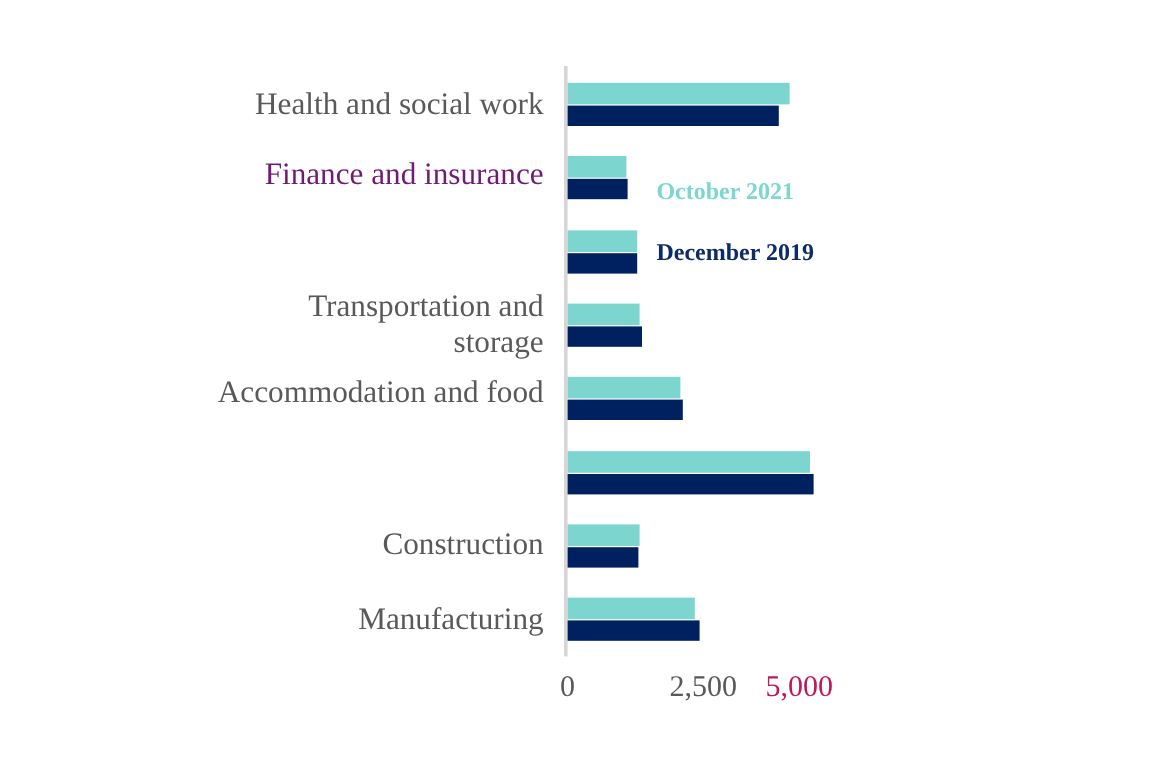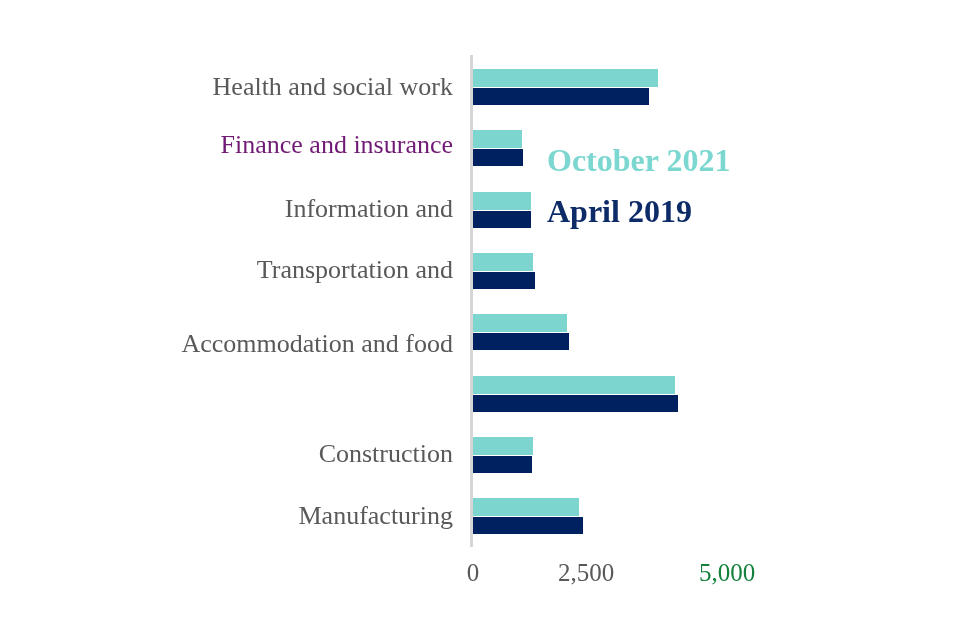--- a/index.html
+++ b/index.html
@@ -32,39 +32,39 @@
   .tick-label {
     position: absolute;
     transform: translateX(-50%);
     font-size: 25px;
     line-height: 25px;
     color: #595959;
     white-space: nowrap;
   }
   .legend-item {
     position: absolute;
-    font-size: 32px;
+    font-size: 20px;
     font-weight: bold;
     line-height: 26px;
     white-space: nowrap;
   }
 </style>
 </head>
 <body>
 
 <div id="canvas">
 
   <div class="axis-line" id="y-axis-line" style="left: 470px; top: 55px; width: 3px; height: 492px; background: rgb(214, 214, 214);"></div>
 
   <div id="labels">
       <div class="cat-label" style="top: 86.5px; color: rgb(89, 89, 89);"><span>Health and social work</span></div>
       <div class="cat-label" style="top: 145px; color: #701a75;"><span>Finance and insurance</span></div>
-      <div class="cat-label" style="top: 209.1px; color: rgb(89, 89, 89);"><span>Information and</span><br></div>
-      <div class="cat-label" style="top: 270.4px; color: rgb(89, 89, 89);"><span>Transportation and</span><br></div>
-      <div class="cat-label" style="top: 344px; color: rgb(89, 89, 89);"><span>Accommodation and food</span><br></div>
+      <div class="cat-label" style="top: 209.1px; color: rgb(89, 89, 89);"><br></div>
+      <div class="cat-label" style="top: 270.4px; color: rgb(89, 89, 89);"><span>Transportation and</span><br><span>storage</span></div>
+      <div class="cat-label" style="top: 327px; color: rgb(89, 89, 89);"><span>Accommodation and food</span><br></div>
       <div class="cat-label" style="top: 393px; color: rgb(89, 89, 89);"><br></div>
       <div class="cat-label" style="top: 454.3px; color: rgb(89, 89, 89);"><span>Construction</span></div>
       <div class="cat-label" style="top: 515.6px; color: rgb(89, 89, 89);"><span>Manufacturing</span></div>
     </div>
 
   <div id="bars">
       <div class="bar" style="left: 473px; top: 69px; width: 185px; height: 18px; background: rgb(124, 214, 207);"></div>
       <div class="bar" style="left: 473px; top: 130.3px; width: 49px; height: 18px; background: rgb(124, 214, 207);"></div>
       <div class="bar" style="left: 473px; top: 191.6px; width: 58px; height: 18px; background: rgb(124, 214, 207);"></div>
       <div class="bar" style="left: 473px; top: 252.9px; width: 60px; height: 18px; background: rgb(124, 214, 207);"></div>
@@ -77,22 +77,22 @@
       <div class="bar" style="left: 473px; top: 210.6px; width: 58px; height: 17px; background: rgb(0, 33, 95);"></div>
       <div class="bar" style="left: 473px; top: 271.9px; width: 62px; height: 17px; background: rgb(0, 33, 95);"></div>
       <div class="bar" style="left: 473px; top: 333.2px; width: 96px; height: 17px; background: rgb(0, 33, 95);"></div>
       <div class="bar" style="left: 473px; top: 394.5px; width: 205px; height: 17px; background: rgb(0, 33, 95);"></div>
       <div class="bar" style="left: 473px; top: 455.8px; width: 59px; height: 17px; background: rgb(0, 33, 95);"></div>
       <div class="bar" style="left: 473px; top: 517.1px; width: 110px; height: 17px; background: rgb(0, 33, 95);"></div>
     </div>
 
   <div id="legend">
     <div class="legend-item" id="legend-october" style="left: 547px; top: 147px; color: rgb(123, 215, 208);">October 2021</div>
-    <div class="legend-item" id="legend-december" style="left: 547px; top: 198px; color: rgb(13, 43, 103);">April 2019</div>
+    <div class="legend-item" id="legend-december" style="left: 547px; top: 198px; color: rgb(13, 43, 103);">December 2019</div>
   </div>
 
   <div id="xticks">
       <div class="tick-label" style="left: 473px; top: 560px; color: rgb(89, 89, 89);">0</div>
       <div class="tick-label" style="left: 586px; top: 560px; color: rgb(89, 89, 89);">2,500</div>
-      <div class="tick-label" style="left: 727px; top: 560px; color: #15803d;">5,000</div>
+      <div class="tick-label" style="left: 666px; top: 560px; color: #be185d;">5,000</div>
     </div>
 
 </div>
 
 </body></html>

